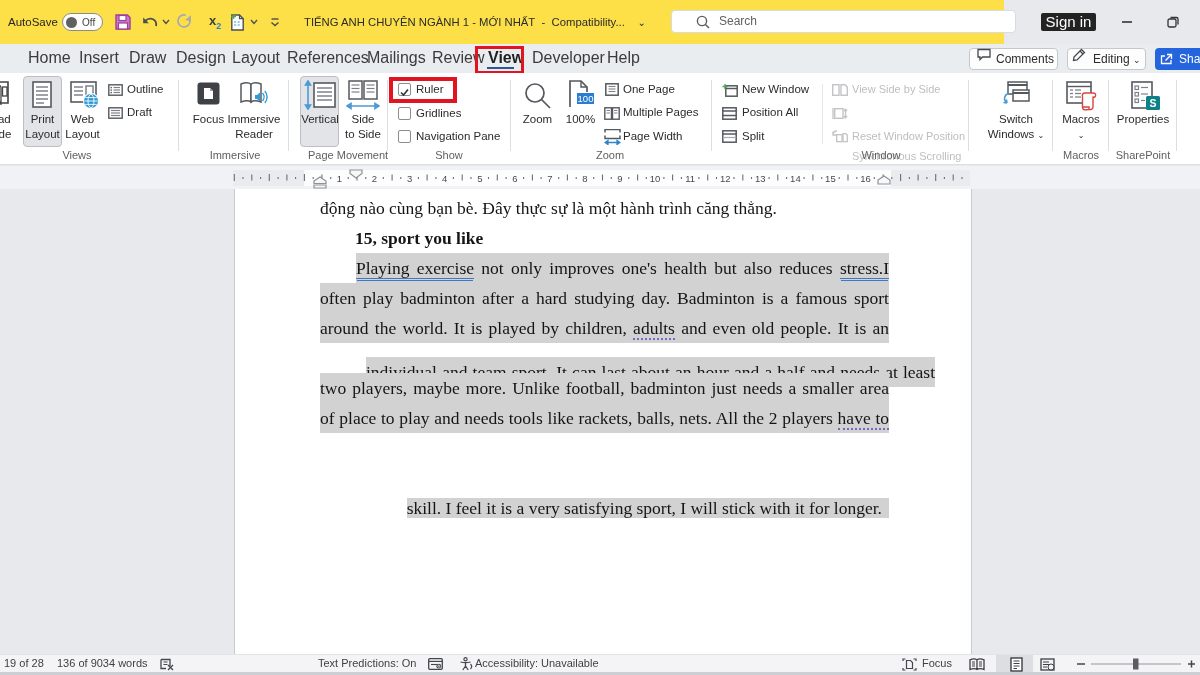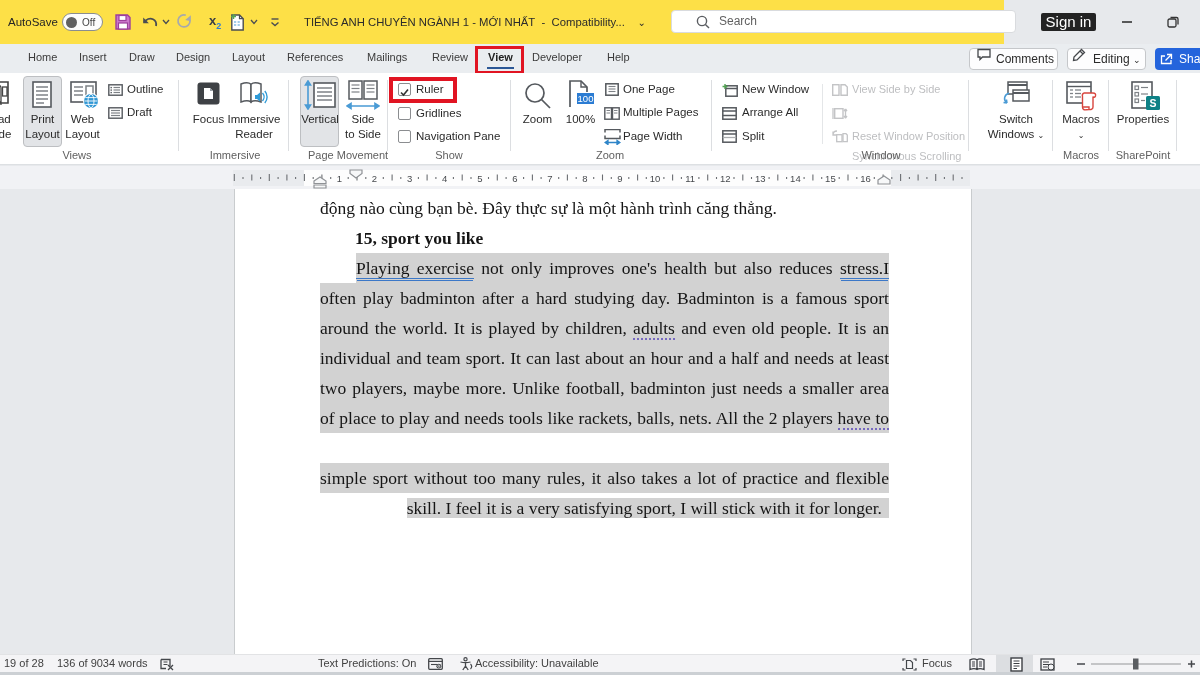--- a/index.html
+++ b/index.html
@@ -20,21 +20,21 @@
 .tb-txt{position:absolute;top:0;height:44px;line-height:44px;color:#252525;}
 #autosave-lbl{left:8px;font-size:11.5px;}
 #toggle{position:absolute;left:62px;top:13px;width:41px;height:18px;border:1px solid #8a8d90;border-radius:9px;background:#fdfdfd;}
 #toggle .knob{position:absolute;left:3px;top:2.5px;width:11px;height:11px;border-radius:50%;background:#616161;}
 #toggle .lab{position:absolute;left:19px;top:0;font-size:10px;line-height:17px;color:#444;}
 #title-txt{position:absolute;left:304px;top:0;font-size:11.3px;color:#2b2b2b;line-height:44px;white-space:nowrap;}
 #searchbox{position:absolute;left:671px;top:10px;width:345px;height:23px;background:#fff;border:1px solid #d9dbde;border-radius:4px;}
 #searchbox .stxt{position:absolute;left:47px;top:0;line-height:21px;font-size:12px;color:#616161;}
 #signin{position:absolute;left:1041px;top:13px;width:55px;height:18px;background:#232323;border-radius:2px;color:#fff;font-size:15px;text-align:center;line-height:18px;}
 
-.tab{position:absolute;top:0;height:29px;line-height:27px;font-size:11px;color:#3b3b3b;}
+.tab{position:absolute;top:0;height:29px;line-height:27px;font-size:16px;color:#3b3b3b;}
 #viewtab{font-weight:bold;color:#1f1f1f;}
 #viewbox{position:absolute;left:475px;top:2px;width:48.5px;height:27.5px;border:3.5px solid #e11422;}
 #viewuline{position:absolute;left:487px;top:22.5px;width:27px;height:2.5px;background:#2b5796;}
 .rbtn{position:absolute;top:3.5px;height:22px;border:1px solid #c5c7ca;border-radius:4px;background:#fdfdfe;font-size:12px;color:#2b2b2b;line-height:20px;}
 #sharebtn{position:absolute;left:1155px;top:3.5px;width:45px;height:22px;background:#2464dc;border-radius:4px 0 0 4px;color:#fff;font-size:12px;line-height:22px;}
 
 .grplabel{position:absolute;top:149px;font-size:11px;color:#5f5f5f;text-align:center;white-space:nowrap;}
 .vsep{position:absolute;top:80px;width:1px;height:71px;background:#dcdee1;}
 .bigbtn-sel{position:absolute;background:#e2e4e7;border:1px solid #bdbfc2;border-radius:4px;}
 .blabel{position:absolute;font-size:11.5px;color:#2b2b2b;text-align:center;line-height:15px;white-space:nowrap;}
@@ -316,21 +316,21 @@
       <rect x="3.8" y="2.8" width="11.4" height="10.4" fill="#fff" stroke="#55595e" stroke-width="1.5"></rect>
       <line x1="3.8" y1="5.5" x2="15.2" y2="5.5" stroke="#55595e" stroke-width="1.5"></line>
       <path d="M3 1 L3 6 M0.5 3.5 L5.5 3.5" stroke="#52a553" stroke-width="1.4"></path>
     </svg>
   <div class="small-row" style="left:742px;top:83px;">New Window</div>
   <svg class="abs" style="left:722px;top:107px;" width="15" height="13" viewBox="0 0 15 13">
       <rect x="0.8" y="0.8" width="13.4" height="11.4" fill="#fff" stroke="#55595e" stroke-width="1.5"></rect>
       <line x1="0.8" y1="4" x2="14.2" y2="4" stroke="#55595e" stroke-width="1.5"></line>
       <line x1="0.8" y1="8.5" x2="14.2" y2="8.5" stroke="#55595e" stroke-width="1.5"></line>
     </svg>
-  <div class="small-row" style="left:742px;top:106px;">Arrange All</div>
+  <div class="small-row" style="left:742px;top:106px;">Position All</div>
   <svg class="abs" style="left:722px;top:130px;" width="15" height="13" viewBox="0 0 15 13">
       <rect x="0.8" y="0.8" width="13.4" height="11.4" fill="#fff" stroke="#55595e" stroke-width="1.5"></rect>
       <line x1="0.8" y1="4" x2="14.2" y2="4" stroke="#55595e" stroke-width="1.5"></line>
       <line x1="0.8" y1="7.5" x2="14.2" y2="7.5" stroke="#aaacaf" stroke-width="1.3"></line>
     </svg>
   <div class="small-row" style="left:742px;top:130px;">Split</div>
   <div class="vsep" style="left:822px;top:84px;height:60px;background:#e4e6e8;"></div>
   <svg class="abs" style="left:832px;top:84px;" width="16" height="12" viewBox="0 0 16 12">
       <rect x="0.7" y="0.7" width="6.3" height="10.6" fill="none" stroke="#c3c4c6" stroke-width="1.4"></rect>
       <path d="M9 0.7 L13 0.7 L15.3 3 L15.3 11.3 L9 11.3 Z" fill="none" stroke="#c3c4c6" stroke-width="1.4"></path>
@@ -497,24 +497,23 @@
       <path d="M1 5 L7 1 L13 5 L13 9 L1 9 Z" fill="#f7f8f9" stroke="#8f9296" stroke-width="1.2"></path>
     </svg>
 </div>
 <div id="docarea">
   <div id="page">
     <div class="dline" style="top:4px;">động nào cùng bạn bè. Đây thực sự là một hành trình căng thẳng.</div>
     <div class="dline" style="top:34px;font-weight:bold;text-indent:35px;">15, sport you like</div>
     <div class="dline just hl" style="top:64px;left:121px;width:533px;"><u class="gu">Playing exercise</u> not only improves one's health but also reduces <u class="gu">stress.I</u></div>
     <div class="dline just hl" style="top:94px;">often play badminton after a hard studying day. Badminton is a famous sport</div>
     <div class="dline just hl" style="top:124px;">around the world. It is played by children, <span class="du">adults</span> and even old people. It is an</div>
-    <div class="dline just hl" style="top:154px;">individual and team sport. It can last about an hour and a half and needs at least</div>
+    <div class="dline just hl" style="top:168px;margin-left:46px;">individual and team sport. It can last about an hour and a half and needs at least</div>
     <div class="dline just hl" style="top:184px;">two players, maybe more. Unlike football, badminton just needs a smaller area</div>
     <div class="dline just hl" style="top:214px;">of place to play and needs tools like rackets, balls, nets. All the 2 players <span class="du">have to</span></div>
-    <div class="dline just hl" style="top:274px;">simple sport without too many rules, it also takes a lot of practice and flexible</div>
     <div class="dline" style="top:304px;text-align:right;"><span class="hl" style="padding-right:7px;">skill. I feel it is a very satisfying sport, I will stick with it for longer.</span></div>
   </div>
 </div>
 <div id="statusbar">
   <div class="sb-item" style="left:4px;">19 of 28</div>
   <div class="sb-item" style="left:57px;">136 of 9034 words</div>
   <div class="sb-item" style="left:191px;margin-top:33px;">English (United States)</div>
   <div class="sb-item" style="left:318px;">Text Predictions: On</div>
   <div class="sb-item" style="left:475px;">Accessibility: Unavailable</div>
   <div class="sb-item" style="left:922px;">Focus</div>

